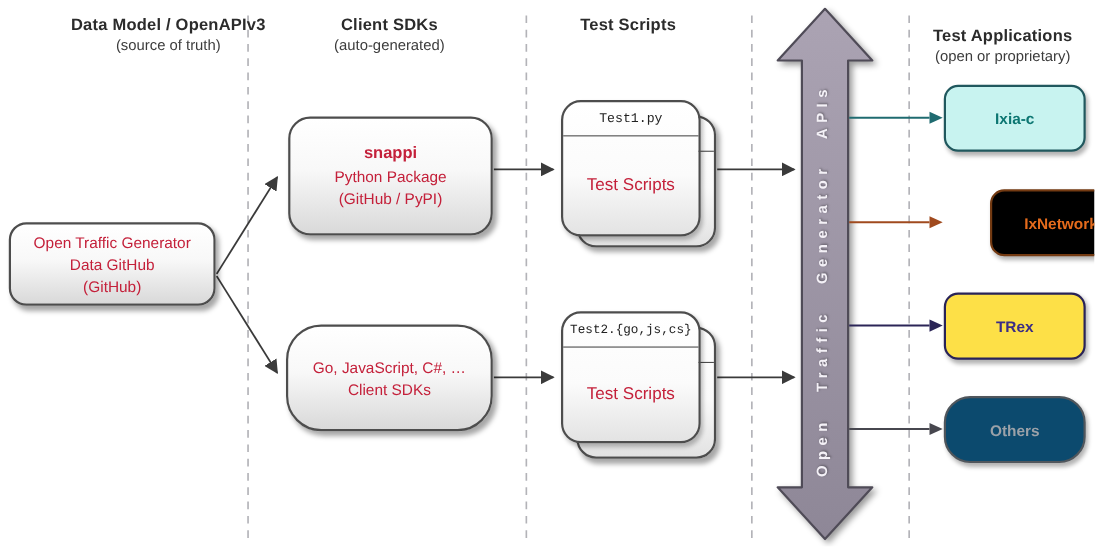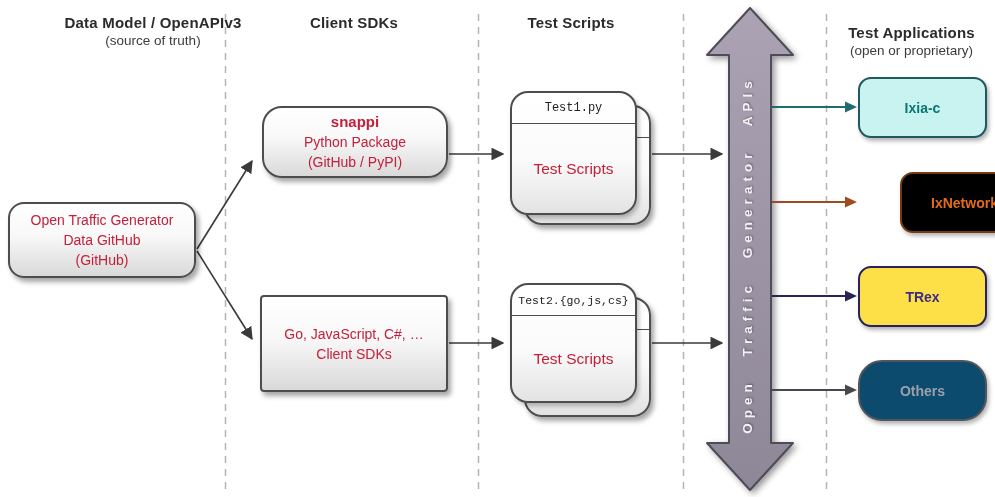--- a/index.html
+++ b/index.html
@@ -105,42 +105,43 @@
       <polygon points="857,390 845,384.5 845,395.5" fill="#47474f"></polygon>
     </g>
   </svg>
 
   <div class="col-header" style="left:0px;top:14px;width:210px;margin-left:48px;">
     <div class="title">Data Model / OpenAPIv3</div>
     <div class="subtitle">(source of truth)</div>
   </div>
   <div class="col-header" style="left:254px;top:14px;width:200px;">
     <div class="title">Client SDKs</div>
+    <div class="subtitle">(auto-generated)</div>
   </div>
   <div class="col-header" style="left:471px;top:14px;width:200px;">
     <div class="title">Test Scripts</div>
   </div>
   <div class="col-header" style="left:828px;top:24px;width:167px;">
     <div class="title">Test Applications</div>
     <div class="subtitle">(open or proprietary)</div>
   </div>
 
   <div class="node" style="left:8px;top:202px;width:188px;height:76px;">
     <div class="ln red">Open Traffic Generator</div>
     <div class="ln red">Data GitHub</div>
     <div class="ln red">(GitHub)</div>
   </div>
 
-  <div class="node" style="left:262px;top:106px;width:186px;height:72px;border-radius:20px;">
+  <div class="node" style="left:262px;top:106px;width:186px;height:108px;border-radius:20px;">
     <div class="ln b red">snappi</div>
     <div class="ln red">Python Package</div>
     <div class="ln red">(GitHub / PyPI)</div>
   </div>
 
-  <div class="node" style="left:260px;top:295px;width:188px;height:97px;border-radius:4px;">
+  <div class="node" style="left:260px;top:295px;width:188px;height:97px;border-radius:32px;">
     <div class="ln red">Go, JavaScript, C#, …</div>
     <div class="ln red">Client SDKs</div>
   </div>
 
   <div class="stack-back" style="left:524px;top:105px;width:127px;height:120px;">
     <div class="hdr-line"></div>
   </div>
   <div class="stack-front" style="left:510px;top:91px;width:127px;height:124px;">
     <div class="filehdr">Test1.py</div>
     <div class="body red">Test Scripts</div>

